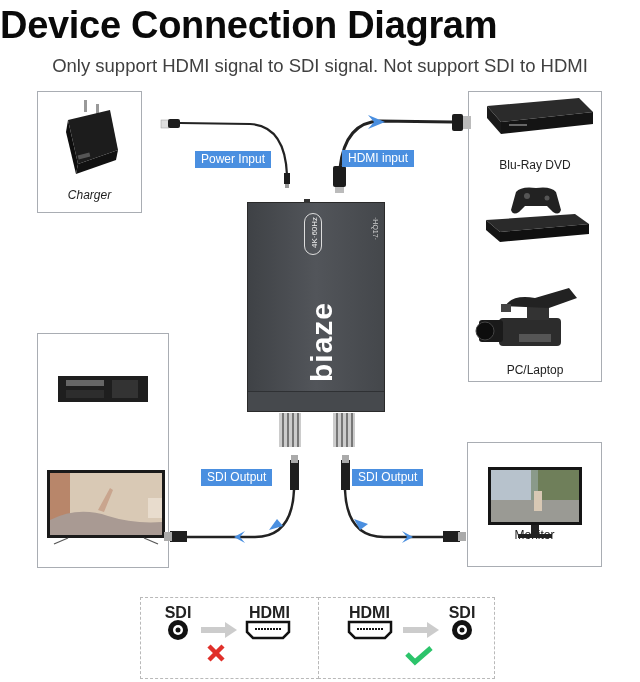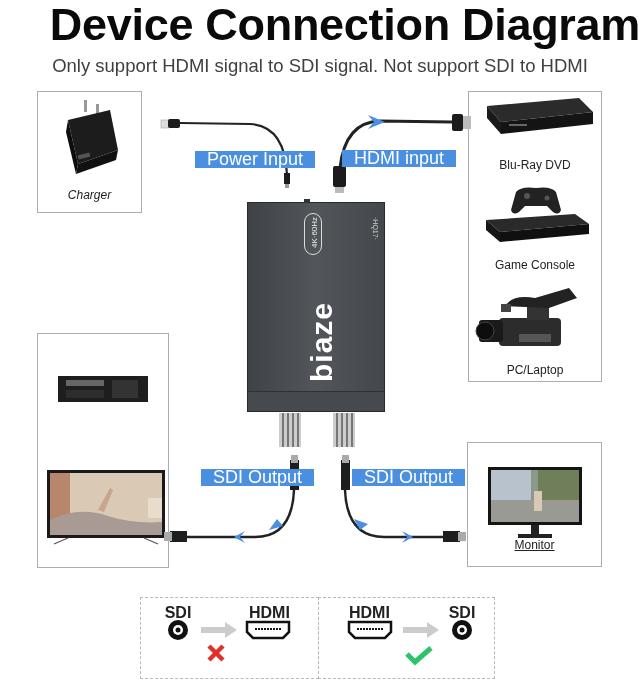--- a/index.html
+++ b/index.html
@@ -1,21 +1,21 @@
 <!DOCTYPE html>
 <html><head>
 <meta charset="utf-8">
 <style>
   * { box-sizing: border-box; margin: 0; padding: 0; }
   body { width: 640px; height: 682px; background: #ffffff; position: relative; overflow: hidden; font-family: "Liberation Sans", sans-serif; color: #111; }
-  .title { position: absolute; left: 0; top: 0; width: 640px; text-align: right; font-size: 45px; font-weight: bold; letter-spacing: -0.3px; line-height: 50px; color: #0a0a0a; }
+  .title { position: absolute; left: 0; top: 0; width: 640px; text-align: left; font-size: 38px; font-weight: bold; letter-spacing: -0.3px; line-height: 50px; color: #0a0a0a; }
   .subtitle { position: absolute; left: 0; top: 54px; width: 640px; text-align: center; font-size: 18.5px; line-height: 24px; color: #404040; }
   .box { position: absolute; border: 1.5px solid #a9adb3; background: #fff; }
   .dev-label { position: absolute; width: 100%; text-align: center; font-size: 12px; color: #222; }
-  .tag { position: absolute; background: #4a8fe0; color: #fff; font-size: 18px; line-height: 17px; padding: 0 12px; white-space: nowrap; }
+  .tag { position: absolute; background: #4a8fe0; color: #fff; font-size: 12px; line-height: 17px; padding: 0 6px; white-space: nowrap; }
   svg { position: absolute; left: 0; top: 0; overflow: visible; }
   .cmp { position: absolute; top: 597px; height: 82px; border: 1.5px dashed #b9b9b9; }
   .cmp-lbl { position: absolute; font-size: 16px; font-weight: bold; color: #222; text-align: center; }
 </style>
 </head>
 <body>
 
 <div class="title">Device Connection Diagram</div>
 <div class="subtitle">Only support HDMI signal to SDI signal. Not support SDI to HDMI</div>
 
@@ -41,21 +41,20 @@
   <div class="dev-label" style="top:66px;">Blu-Ray DVD</div>
 
   <svg width="134" height="80" style="top:92px;">
     <path d="M47,8 Q52,2 67,4 Q82,2 87,8 L92,26 Q90,32 84,28 L78,22 L56,22 L50,28 Q44,32 42,26 Z" fill="#222"></path>
     <circle cx="58" cy="12" r="3" fill="#555"></circle>
       <circle cx="78" cy="14" r="2.5" fill="#555"></circle>
     <polygon points="17,36 106,30 120,40 31,48" fill="#2a2a2a"></polygon>
     <polygon points="17,36 31,48 31,58 17,46" fill="#161616"></polygon>
     <polygon points="31,48 120,40 120,50 31,58" fill="#101010"></polygon>
   </svg>
-  <div class="dev-label" style="top:166px;">Game Console</div>
 
   <svg width="134" height="80" style="top:192px;">
     <rect x="30" y="34" width="62" height="28" rx="4" fill="#2c2c2c"></rect>
     <rect x="10" y="36" width="24" height="22" rx="3" fill="#1a1a1a"></rect>
     <circle cx="16" cy="47" r="9" fill="#0d0d0d" stroke="#444" stroke-width="1"></circle>
     <rect x="58" y="20" width="22" height="16" fill="#333"></rect>
     <path d="M36,22 Q44,10 66,14 L100,4 L108,14 L80,24 Z" fill="#222"></path>
     <rect x="32" y="20" width="10" height="8" fill="#444"></rect>
     <rect x="50" y="50" width="32" height="8" fill="#555"></rect>
   </svg>
@@ -86,21 +85,21 @@
   <svg width="135" height="100">
     <rect x="20" y="24" width="94" height="58" fill="#151515"></rect>
     <rect x="23" y="27" width="88" height="52" fill="#8a9a8a"></rect>
     <rect x="23" y="27" width="40" height="30" fill="#b7c2cc"></rect>
     <rect x="70" y="27" width="41" height="30" fill="#6f7f5a"></rect>
     <rect x="23" y="57" width="88" height="22" fill="#9a9a94"></rect>
     <rect x="66" y="48" width="8" height="20" fill="#d8c8b4"></rect>
     <rect x="63" y="82" width="8" height="10" fill="#222"></rect>
     <rect x="50" y="91" width="34" height="4" fill="#222"></rect>
   </svg>
-  <div class="dev-label" style="top:95px;text-decoration:underline;">Monitor</div>
+  <div class="dev-label" style="top:85px;">Monitor</div>
 </div>
 
 <svg width="640" height="682">
 
   <rect x="161" y="120" width="8" height="8" fill="#ddd" stroke="#999" stroke-width="0.5"></rect>
   <rect x="168" y="119" width="12" height="9" rx="2" fill="#1c1c1c"></rect>
   <path d="M180,123 L250,124 Q285,126 287,175" stroke="#222" stroke-width="2.2" fill="none"></path>
   <rect x="284" y="173" width="6" height="11" fill="#1c1c1c"></rect>
   <rect x="285" y="184" width="4" height="4" fill="#999"></rect>
 

